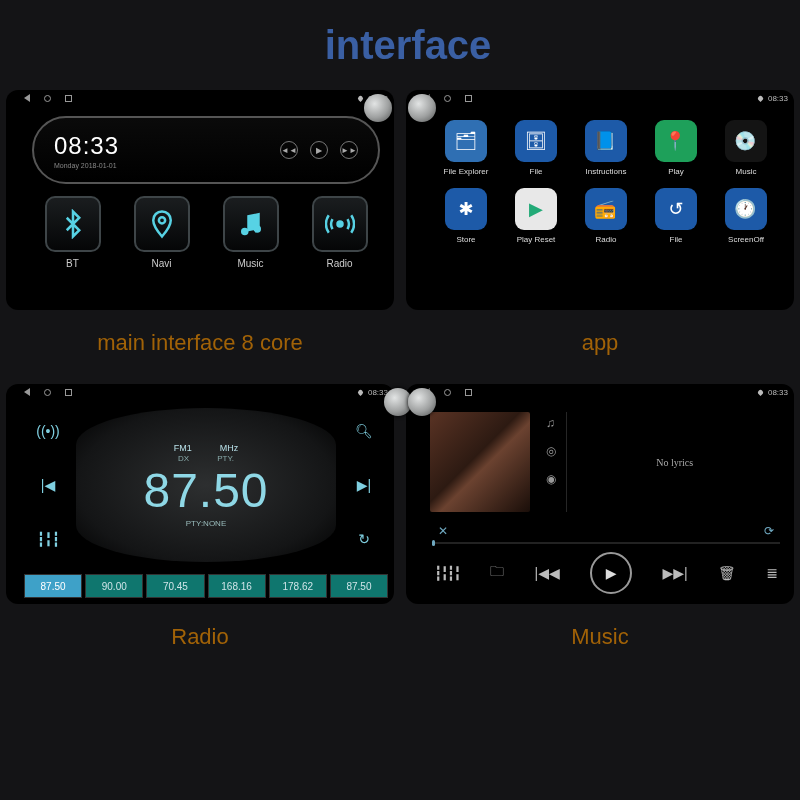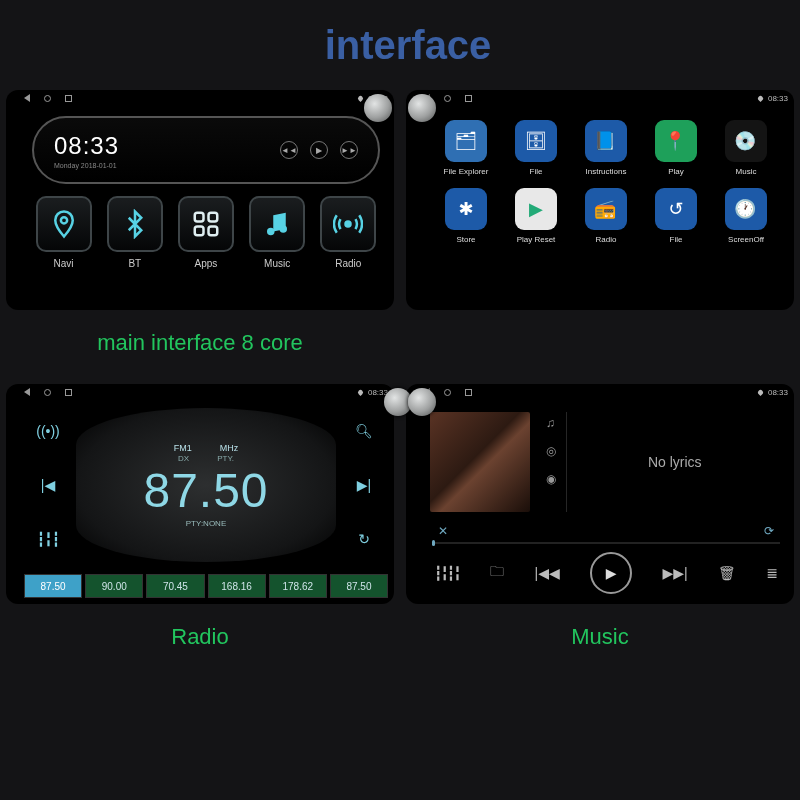--- a/index.html
+++ b/index.html
@@ -49,21 +49,21 @@
     border-right: 6px solid #999;
   }
   .sq { width: 7px; height: 7px; border: 1px solid #999; }
   .circ-s { width: 7px; height: 7px; border: 1px solid #999; border-radius: 50%; }
   .pin {
     width: 5px; height: 5px; background: #bbb; border-radius: 50% 50% 50% 0;
     transform: rotate(-45deg);
   }
   .caption {
     text-align: center;
-    color: #22c55e;
+    color: #a16207;
     font-size: 22px;
     padding: 20px 0 28px;
   }
   
   .knob {
     position: absolute;
     width: 28px; height: 28px;
     border-radius: 50%;
     background: radial-gradient(circle at 38% 35%, #e2e4e4 0%, #9ea0a0 55%, #4e5050 100%);
     box-shadow: 0 0 4px #000;
@@ -128,21 +128,21 @@
     display: flex; flex-direction: column; align-items: center; justify-content: center;
     position: relative;
   }
   .rd-top { display: flex; gap: 28px; font-size: 9px; color: #b8e0e8; }
   .rd-sub { display: flex; gap: 28px; font-size: 8px; color: #8aa; margin-top: 1px; }
   .rd-freq { font-size: 48px; font-weight: 300; color: #8fd8e6; letter-spacing: 1px; line-height: 1; margin: 4px 0; }
   .rd-pty { font-size: 8px; color: #9bb; }
   .rd-presets { display: flex; gap: 3px; padding: 4px 6px 6px; }
   .rd-pre {
     flex: 1; height: 24px;
-    background: #14532d;
+    background: #0f766e;
     border: 1px solid #333;
     color: #cfe4e8;
     font-size: 10px;
     display: flex; align-items: center; justify-content: center;
   }
   .rd-pre.active { background: #3ea1c8; color: #fff; }
   
   .mu-screen { height: 220px; display: flex; flex-direction: column; }
   .mu-top { flex: 1; display: flex; padding: 12px; gap: 10px; }
   .mu-art {
@@ -152,21 +152,21 @@
   }
   .mu-side {
     display: flex; flex-direction: column; gap: 14px;
     font-size: 12px; color: #999;
     padding-left: 6px; padding-top: 4px;
   }
   .mu-lyr {
     flex: 1;
     border-left: 1px solid #262626;
     display: flex; align-items: center; justify-content: center;
-    font-size: 14px; color: #aaa;
+    font-size: 10px; color: #aaa; font-family: Liberation Serif, serif;
   }
   .mu-shrow { display: flex; justify-content: space-between; padding: 0 20px 4px; color: #6fa8c0; font-size: 12px; }
   .mu-prog { height: 2px; background: #222; margin: 0 14px; position: relative; }
   .mu-prog::after { content: ''; position: absolute; left: 0; width: 3px; height: 6px; top: -2px; background: #6fa8c0; border-radius: 2px; }
   .mu-ctrl { display: flex; align-items: center; justify-content: space-between; padding: 8px 16px 10px; }
   .mu-ctrl .ic { font-size: 14px; color: #bbb; }
   .mu-play {
     width: 42px; height: 42px; border-radius: 50%;
     border: 2px solid #999;
     display: flex; align-items: center; justify-content: center;
@@ -202,44 +202,33 @@
         <div class="mi-media">
           <div class="mbtn">◄◄</div>
           <div class="mbtn">▶</div>
           <div class="mbtn">►►</div>
         </div>
       </div>
       <div class="mi-row" id="mi-row">
           <div class="mi-btn">
             <div class="mi-tile">
               <svg viewBox="0 0 24 24" fill="none" stroke="#57d2e4" stroke-width="2">
+                <path d="M7 7l10 10-5 5V2l5 5L7 17"></path>
+              </svg>
+            </div>
+            <div class="mi-lbl">BT</div>
+          </div>
+          <div class="mi-btn">
+            <div class="mi-tile">
+              <svg viewBox="0 0 24 24" fill="none" stroke="#57d2e4" stroke-width="2">
                 <path d="M12 2C8 2 5 5 5 9c0 5 7 13 7 13s7-8 7-13c0-4-3-7-7-7z"></path>
                 <circle cx="12" cy="9" r="2.5"></circle>
               </svg>
             </div>
             <div class="mi-lbl">Navi</div>
-          </div>
-          <div class="mi-btn">
-            <div class="mi-tile">
-              <svg viewBox="0 0 24 24" fill="none" stroke="#57d2e4" stroke-width="2">
-                <path d="M7 7l10 10-5 5V2l5 5L7 17"></path>
-              </svg>
-            </div>
-            <div class="mi-lbl">BT</div>
-          </div>
-          <div class="mi-btn">
-            <div class="mi-tile">
-              <svg viewBox="0 0 24 24" fill="none" stroke="#dfeef1" stroke-width="2">
-                <rect x="3" y="3" width="7" height="7" rx="2"></rect>
-                <rect x="14" y="3" width="7" height="7" rx="2"></rect>
-                <rect x="3" y="14" width="7" height="7" rx="2"></rect>
-                <rect x="14" y="14" width="7" height="7" rx="2"></rect>
-              </svg>
-            </div>
-            <div class="mi-lbl">Apps</div>
           </div>
           <div class="mi-btn">
             <div class="mi-tile">
               <svg viewBox="0 0 24 24" fill="#57d2e4">
                 <path d="M9 18V5l10-2v13"></path>
                 <circle cx="7" cy="18" r="3"></circle>
                 <circle cx="17" cy="16" r="3"></circle>
               </svg>
             </div>
             <div class="mi-lbl">Music</div>
@@ -308,20 +297,21 @@
           <div class="app-item">
             <div class="app-ico" style="background: rgb(29, 90, 168); color: rgb(255, 255, 255);">↺</div>
             <div class="app-lbl">File</div>
           </div>
           <div class="app-item">
             <div class="app-ico" style="background: rgb(29, 90, 168); color: rgb(255, 255, 255);">🕐</div>
             <div class="app-lbl">ScreenOff</div>
           </div>
         </div>
     </div>
+    <div class="caption">app</div>
   </div>
 </div>
 
 <div class="row">
 
   <div class="panel">
     <div class="knob" style="right:8px;top:4px;transform:translateX(20px);"></div>
     <div class="screen rd-screen">
       <div class="statusbar">
         <div class="left">

